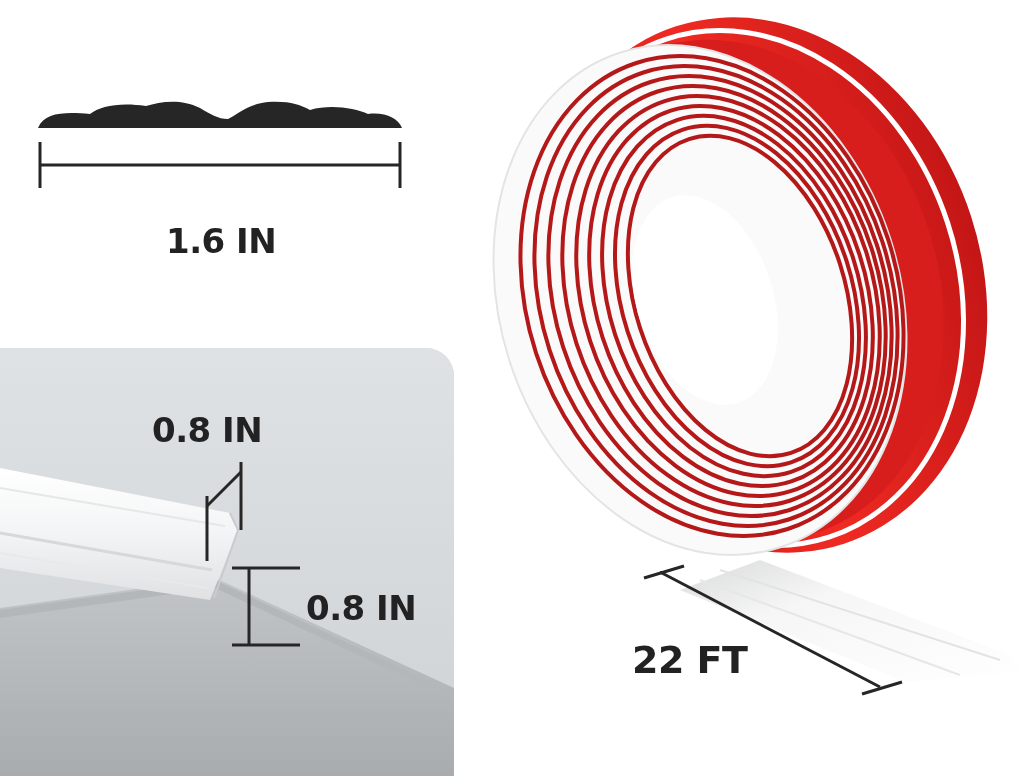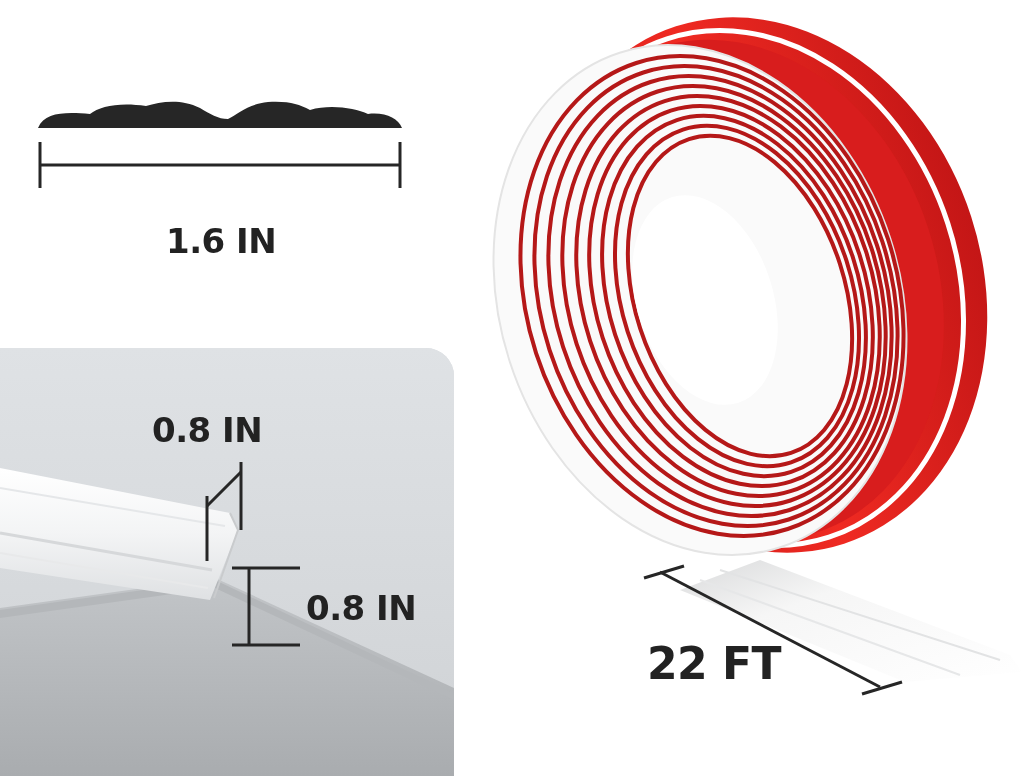--- a/index.html
+++ b/index.html
@@ -101,13 +101,13 @@
   </g>
 
   <ellipse cx="705" cy="300" rx="68" ry="108" transform="rotate(-18 705 300)" fill="#ffffff"></ellipse>
 
   <g stroke="#262626" stroke-width="3">
     <line x1="660" y1="572" x2="880" y2="687"></line>
     <line x1="644" y1="578" x2="684" y2="566"></line>
     <line x1="862" y1="694" x2="902" y2="682"></line>
   </g>
 </svg>
-<div class="label" style="left:647px; top:638px; font-size:44px;">22 FT</div>
+<div class="label" style="left:632px; top:638px; font-size:38px;">22 FT</div>
 
 </body></html>

